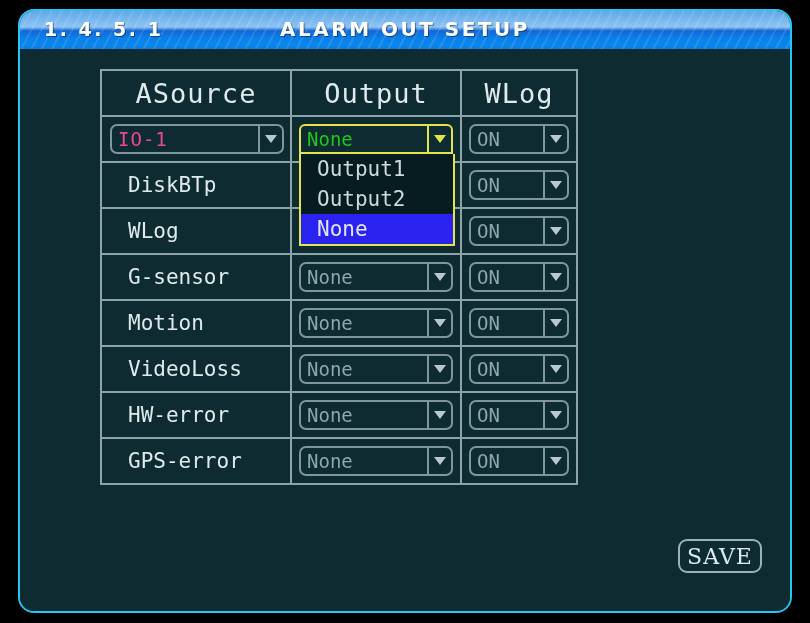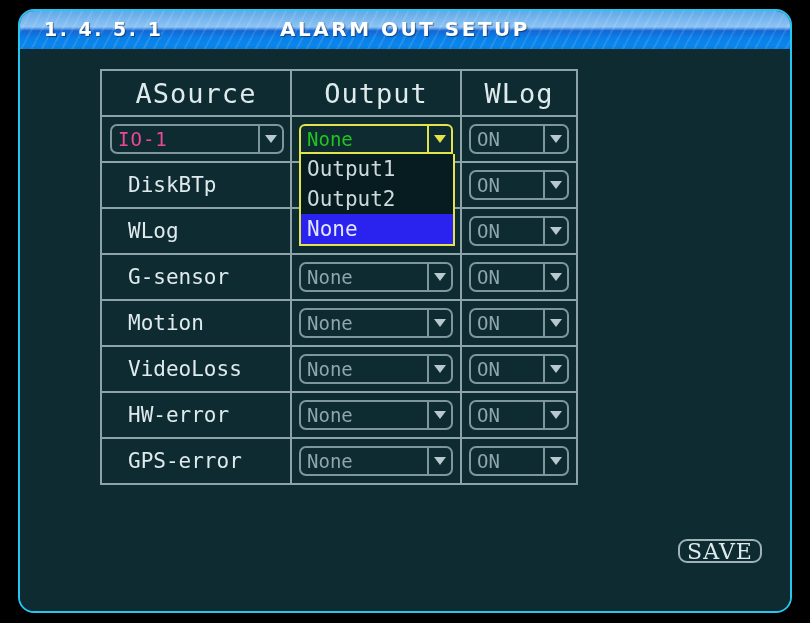--- a/index.html
+++ b/index.html
@@ -196,35 +196,35 @@
     border-top: none;
     background: #071c21;
     z-index: 50;
   }
   .dropdown-list .opt {
     height: 30px;
     line-height: 30px;
     color: #cdd9dc;
     font-family: "DejaVu Sans Mono", monospace;
     font-size: 21px;
-    padding-left: 6px;
+    padding-left: 16px;
     white-space: nowrap;
   }
   .dropdown-list .opt.selected {
     background: #2a22ef;
     color: #e2e6ff;
   }
 
   
   #save-button {
     position: absolute;
     right: 28px;
     top: 490px;
     width: 84px;
-    height: 24px;
+    height: 34px;
     box-sizing: border-box;
     border: 2px solid #9db1b6;
     border-radius: 9px;
     color: #dfeaec;
     font-family: "DejaVu Serif", serif;
     font-size: 22px;
     letter-spacing: 1px;
     display: flex;
     align-items: center;
     justify-content: center;

